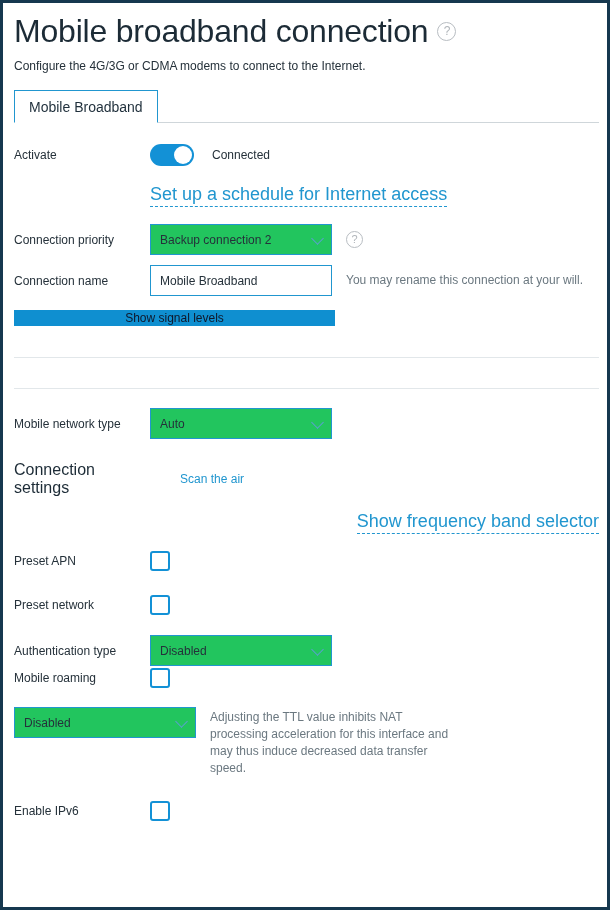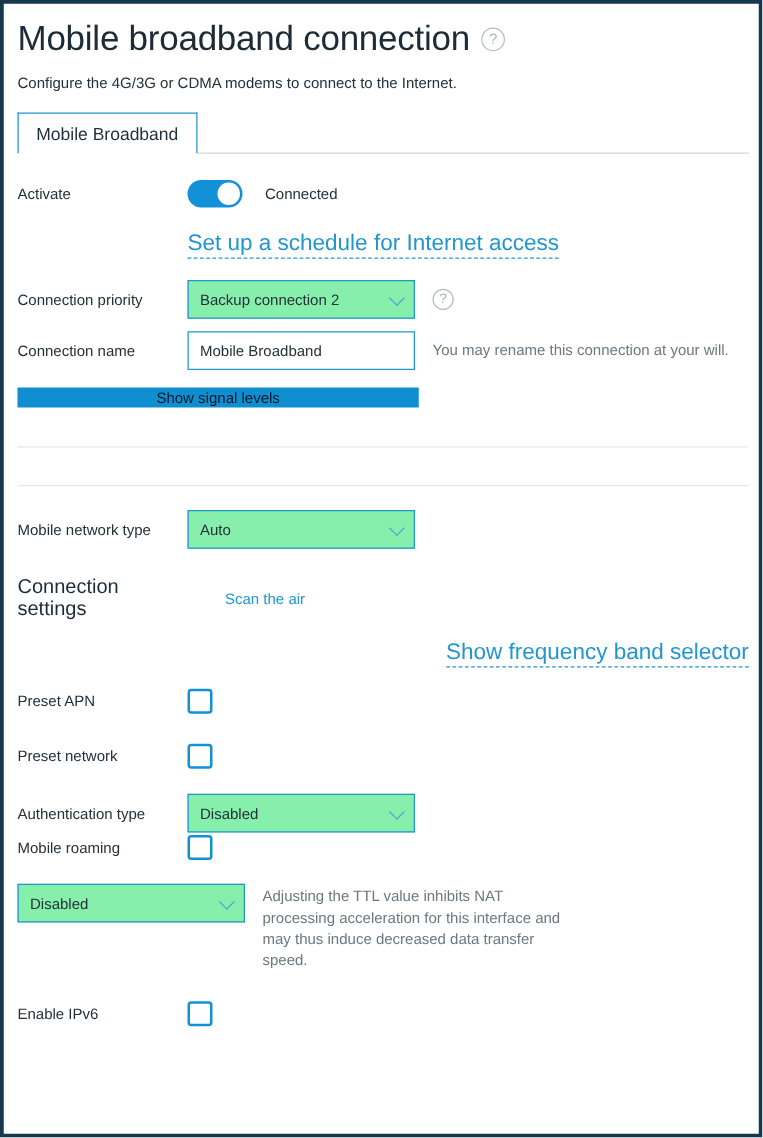--- a/index.html
+++ b/index.html
@@ -30,21 +30,21 @@
   }
 
   
   .page-title-row {
     display: flex;
     align-items: center;
     gap: 9px;
     padding: 11px 0 0 3px;
   }
   .page-title {
-    font-size: 28px;
+    font-size: 32px;
     font-weight: normal;
     color: #1c2b36;
     letter-spacing: -0.2px;
     line-height: 34px;
   }
   .help-icon {
     display: inline-flex;
     align-items: center;
     justify-content: center;
     width: 19px;
@@ -157,21 +157,21 @@
     color: #2196cf;
     text-decoration: none;
     cursor: pointer;
   }
 
   
   .select {
     position: relative;
     height: 31px;
     border: 1px solid #2196cf;
-    background: #86efac;
+    background: #22c55e;
     box-sizing: border-box;
     display: flex;
     align-items: center;
     padding: 0 26px 0 9px;
     font-size: 12px;
     color: #25313a;
     cursor: pointer;
   }
   .select .chev {
     position: absolute;

